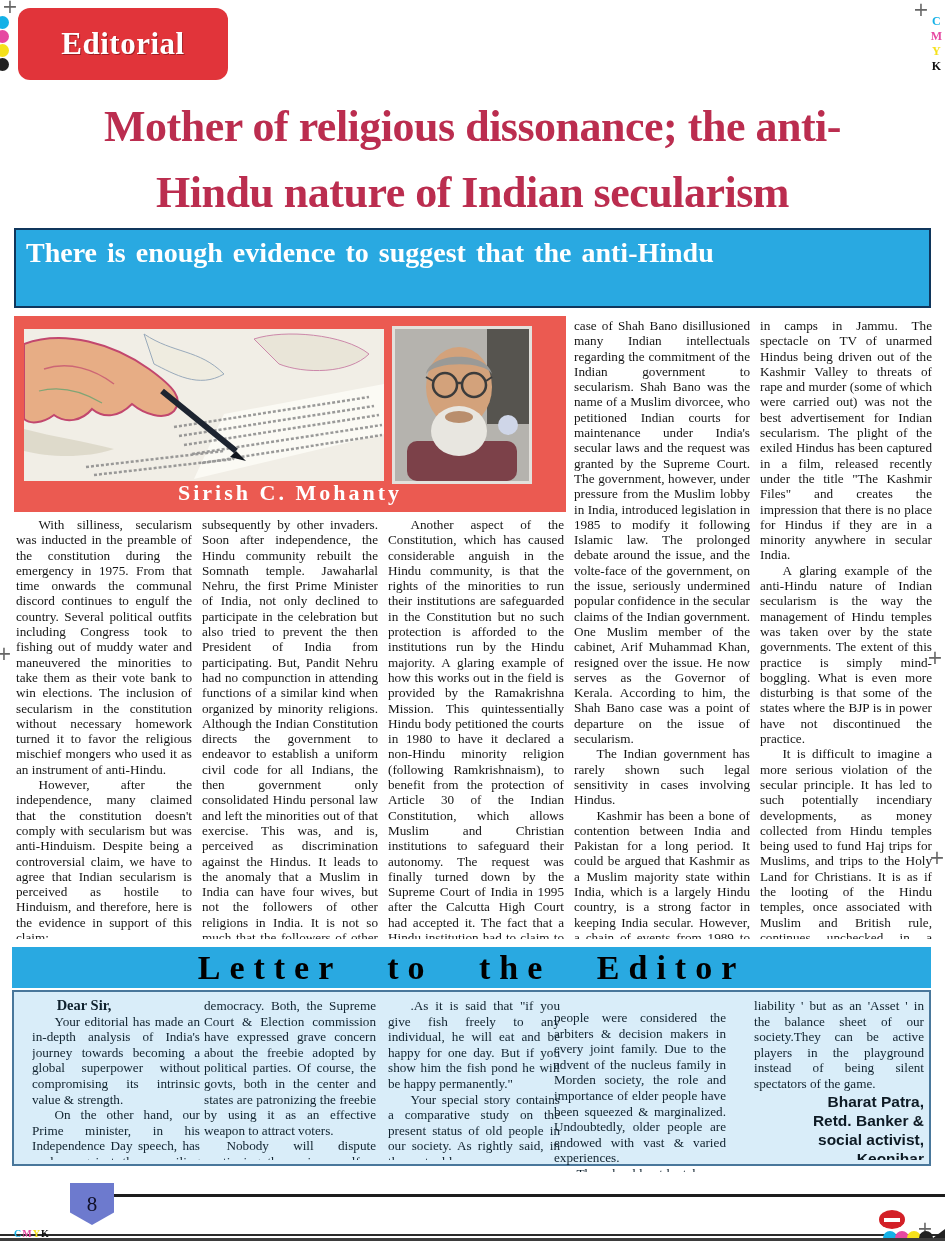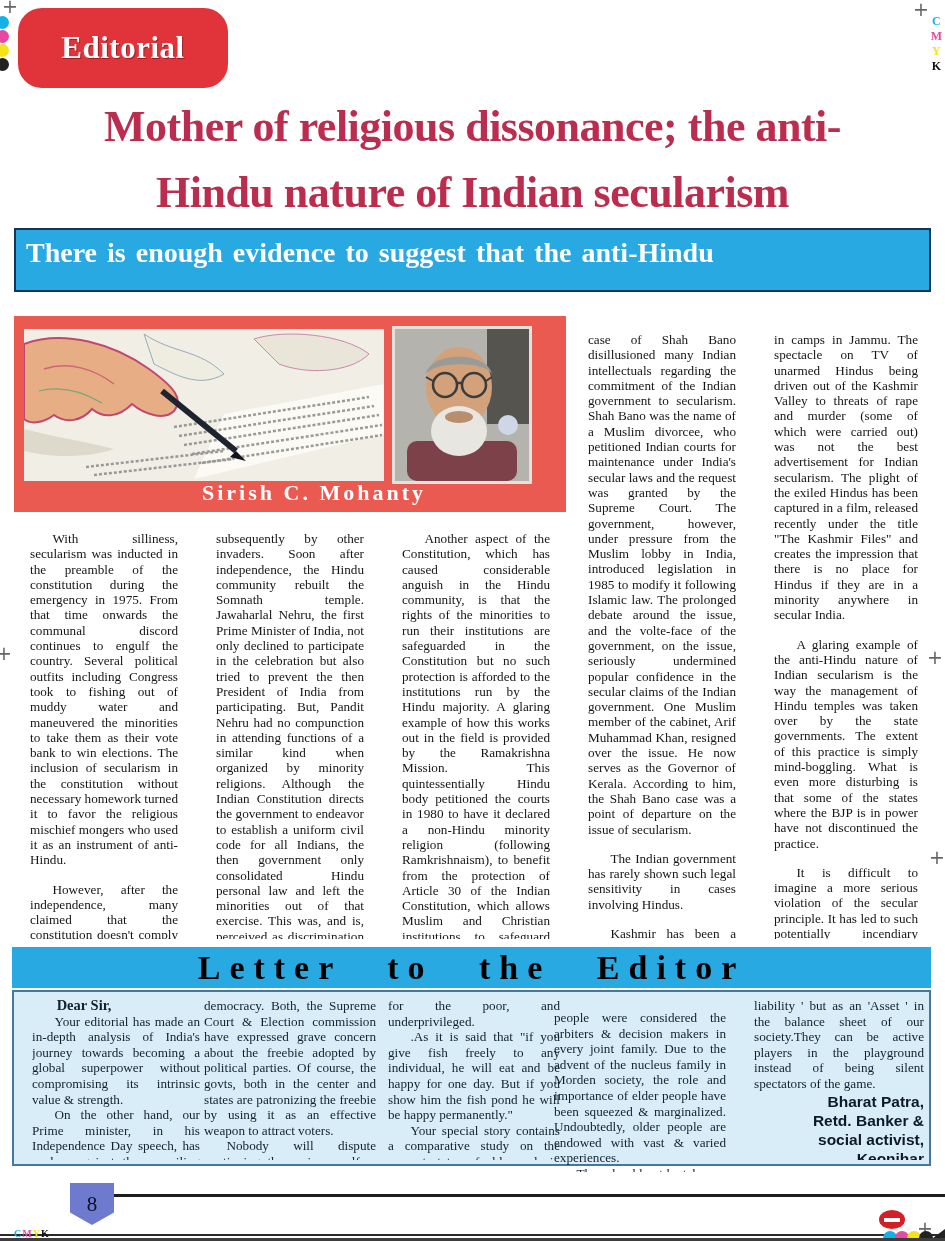--- a/index.html
+++ b/index.html
@@ -14,39 +14,39 @@
             font-size:12px;line-height:15px;}
   .cmyk-row{position:absolute;left:14px;bottom:2px;font-weight:bold;font-size:10px;letter-spacing:1px;}
   .c-cyan{color:#14b1e7;} .c-mag{color:#e649a2;} .c-yel{color:#f5e11c;} .c-blk{color:#111;}
   .dot-cyan{background:#14b1e7;} .dot-mag{background:#e649a2;} .dot-yel{background:#f5e11c;} .dot-blk{background:#222;}
   .bottom-bar{position:absolute;left:0;bottom:0;width:100%;height:3px;background:#3d3d3d;}
   .corner-dots{position:absolute;right:12px;bottom:-4px;display:flex;}
   .corner-dots .dot{width:14px;height:14px;border-radius:50%;margin-left:-2px;}
   .corner-wedge{position:absolute;right:0;bottom:0;width:0;height:0;
                 border-left:16px solid transparent;border-bottom:12px solid #222;}
   
-  .editorial-btn{position:absolute;left:18px;top:8px;width:210px;height:80px;background:#e1343a;
-                 border-radius:24px;display:flex;align-items:center;justify-content:center;}
+  .editorial-btn{position:absolute;left:18px;top:8px;width:210px;height:72px;background:#e1343a;
+                 border-radius:12px;display:flex;align-items:center;justify-content:center;}
   .editorial-btn span{color:#fff;font-weight:bold;font-size:31px;letter-spacing:.5px;
                       text-shadow:1px 1px 0 #9e1c22;}
   .headline{position:absolute;left:0;top:94px;width:945px;text-align:center;color:#bb2d4f;
             font-weight:bold;font-size:44px;line-height:66px;letter-spacing:-.5px;white-space:nowrap;}
-  .standfirst{position:absolute;left:14px;top:228px;width:917px;height:64px;background:#29a9e1;
+  .standfirst{position:absolute;left:14px;top:228px;width:917px;height:80px;background:#29a9e1;
               border:2px solid #10365c;box-sizing:border-box;padding:5px 10px 0 10px;}
   .standfirst div{color:#fff;font-weight:bold;font-size:28px;line-height:36px;word-spacing:3px;}
   
   .photo-frame{position:absolute;left:14px;top:316px;width:552px;height:196px;background:#eb5a51;}
   .photo-hand{position:absolute;left:10px;top:13px;width:360px;height:152px;background:#f1eee6;}
   .photo-portrait{position:absolute;left:378px;top:10px;width:140px;height:158px;background:#b5b3ae;
                   border:3px solid #e3e1dc;box-sizing:border-box;}
   .byline{position:absolute;left:0;bottom:6px;width:100%;text-align:center;color:#fff;
-          font-weight:bold;font-size:22px;letter-spacing:3px;padding-left:24px;}
+          font-weight:bold;font-size:22px;letter-spacing:3px;}
   
   .col{position:absolute;text-align:justify;font-size:13.2px;line-height:15.3px;overflow:hidden;}
-  .col p{margin:14px;text-indent:1.7em;}
+  .col p{margin:0;text-indent:1.7em;}
   .col p.noindent{text-indent:0;}
   .c1{left:16px;top:517px;width:176px;height:422px;}
   .c2{left:202px;top:517px;width:176px;height:422px;}
   .c3{left:388px;top:517px;width:176px;height:422px;}
   .c4{left:574px;top:318px;width:176px;height:621px;}
   .c5{left:760px;top:318px;width:172px;height:621px;}
   
   .letter-banner{position:absolute;left:12px;top:947px;width:919px;height:41px;background:#29a9e1;
                  display:flex;align-items:center;justify-content:center;}
   .letter-banner span{color:#000000;font-weight:bold;font-size:34px;letter-spacing:9px;word-spacing:28px;}
@@ -190,21 +190,20 @@
   <div class="lcol l1">
     <p class="salutation">Dear Sir,</p>
     <p>Your editorial has made an in-depth analysis of India's journey towards becoming a global superpower without compromising its intrinsic value &amp; strength.</p>
     <p>On the other hand, our Prime minister, in his Independence Day speech, has spoken against the prevailing freebie culture in our</p>
   </div>
   <div class="lcol l2">
     <p class="noindent">democracy. Both, the Supreme Court &amp; Election commission have expressed grave concern about the freebie adopted by political parties. Of course, the govts, both in the center and states are patronizing the freebie by using it as an effective weapon to attract voters.</p>
     <p>Nobody will dispute continuing the various welfare schemes meant</p>
   </div>
   <div class="lcol l3">
-    <p class="noindent">for the poor, and underprivileged.</p>
     <p>.As it is said that "if you give fish freely to any individual, he will eat and be happy for one day. But if you show him the fish pond he will be happy permanently."</p>
     <p>Your special story contains a comparative study on the present status of old people in our society. As rightly said, in the past, older</p>
   </div>
   <div class="lcol l4">
     <p class="noindent">people were considered the arbiters &amp; decision makers in every joint family. Due to the advent of the nucleus family in Morden society, the role and importance of elder people have been squeezed &amp; marginalized. Undoubtedly, older people are endowed with vast &amp; varied experiences.</p>
     <p>They should not be taken as '</p>
   </div>
   <div class="lcol l5">
     <p class="noindent">liability ' but as an 'Asset ' in the balance sheet of our society.They can be active players in the playground instead of being silent spectators of the game.</p>
     <p class="signature">Bharat Patra,</p>

